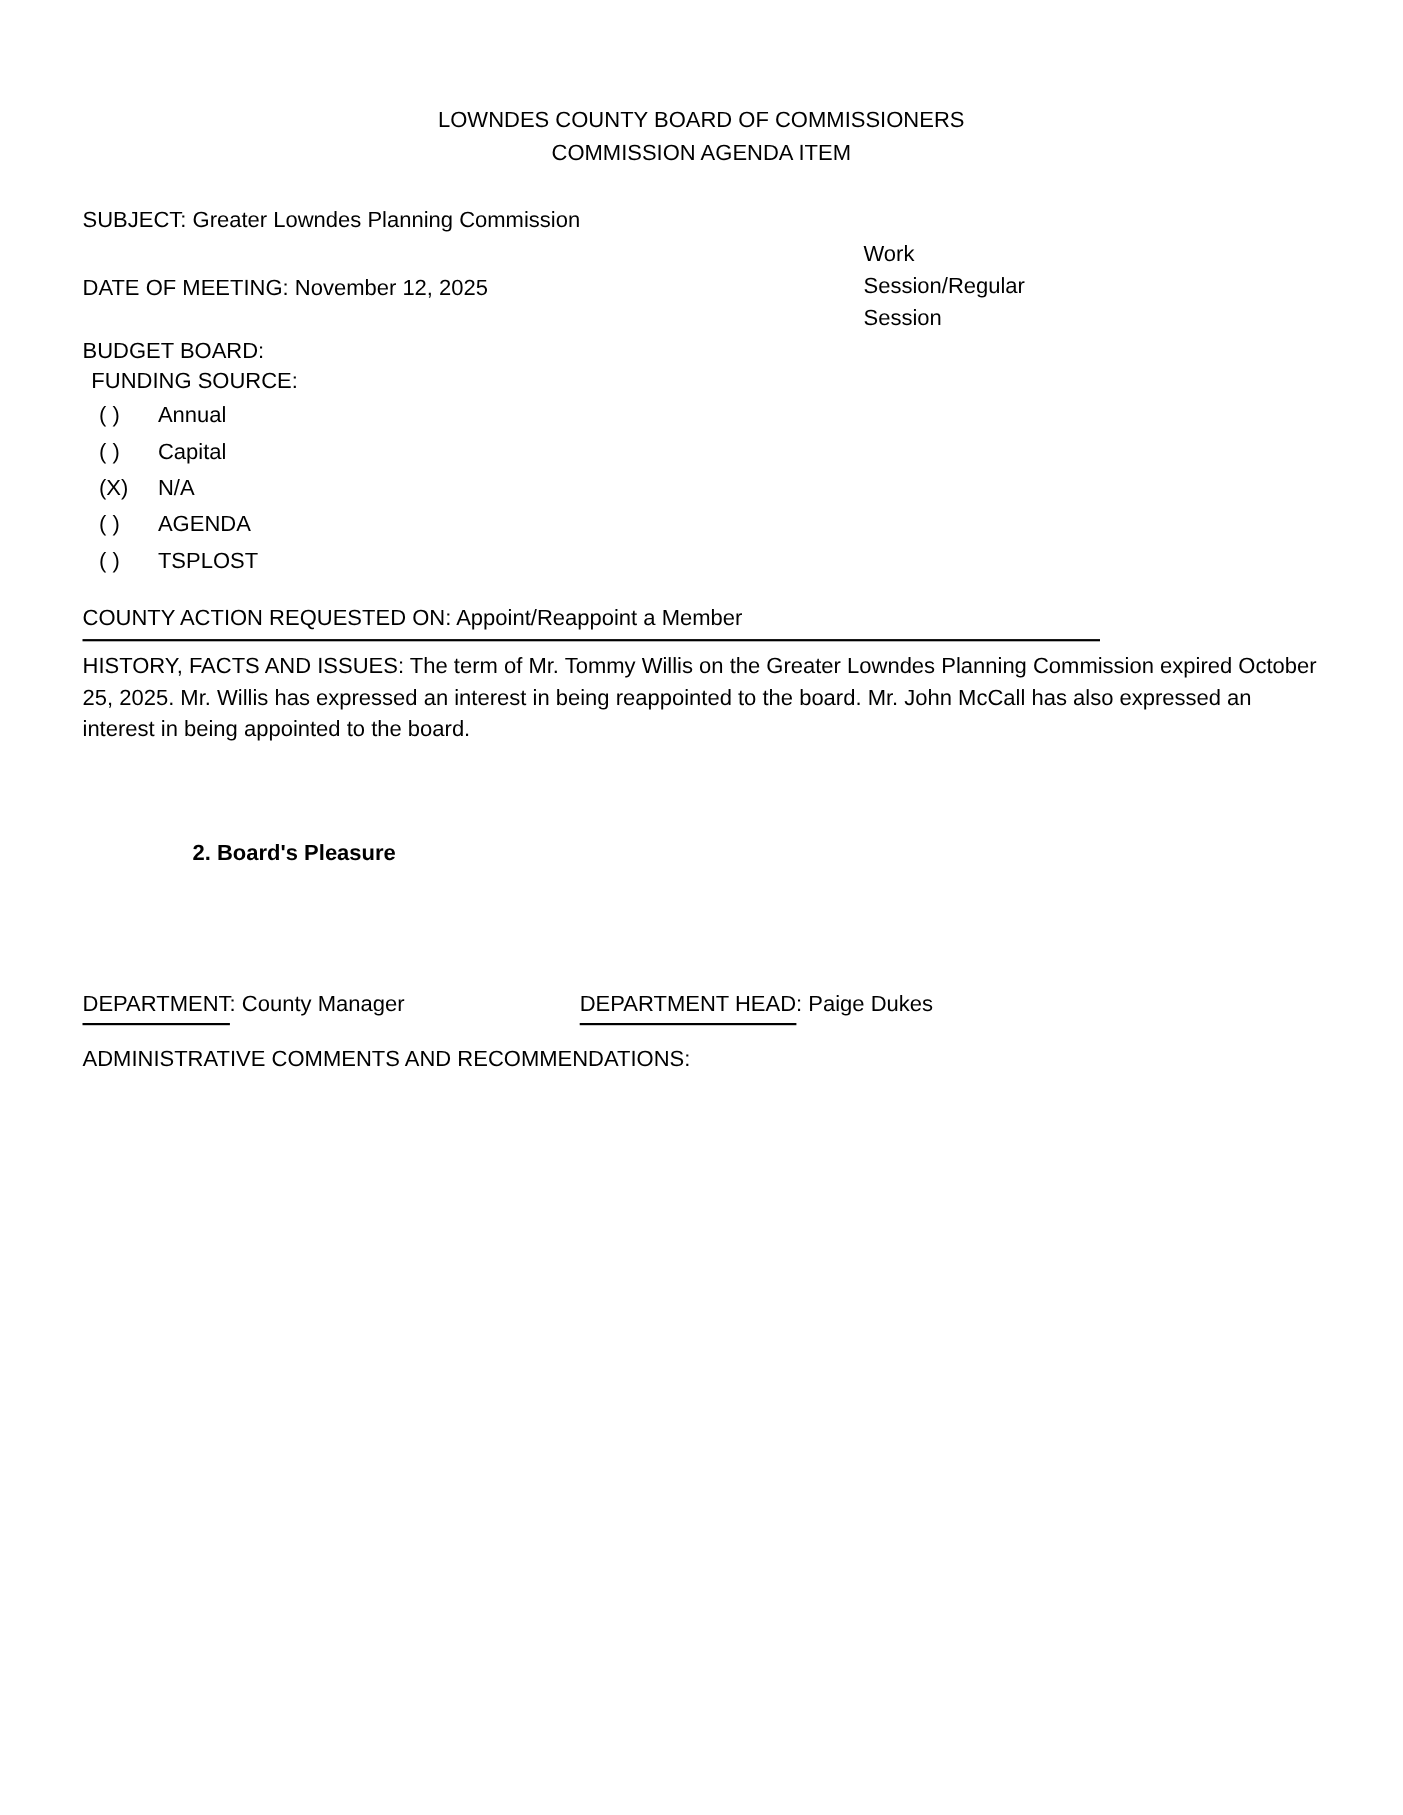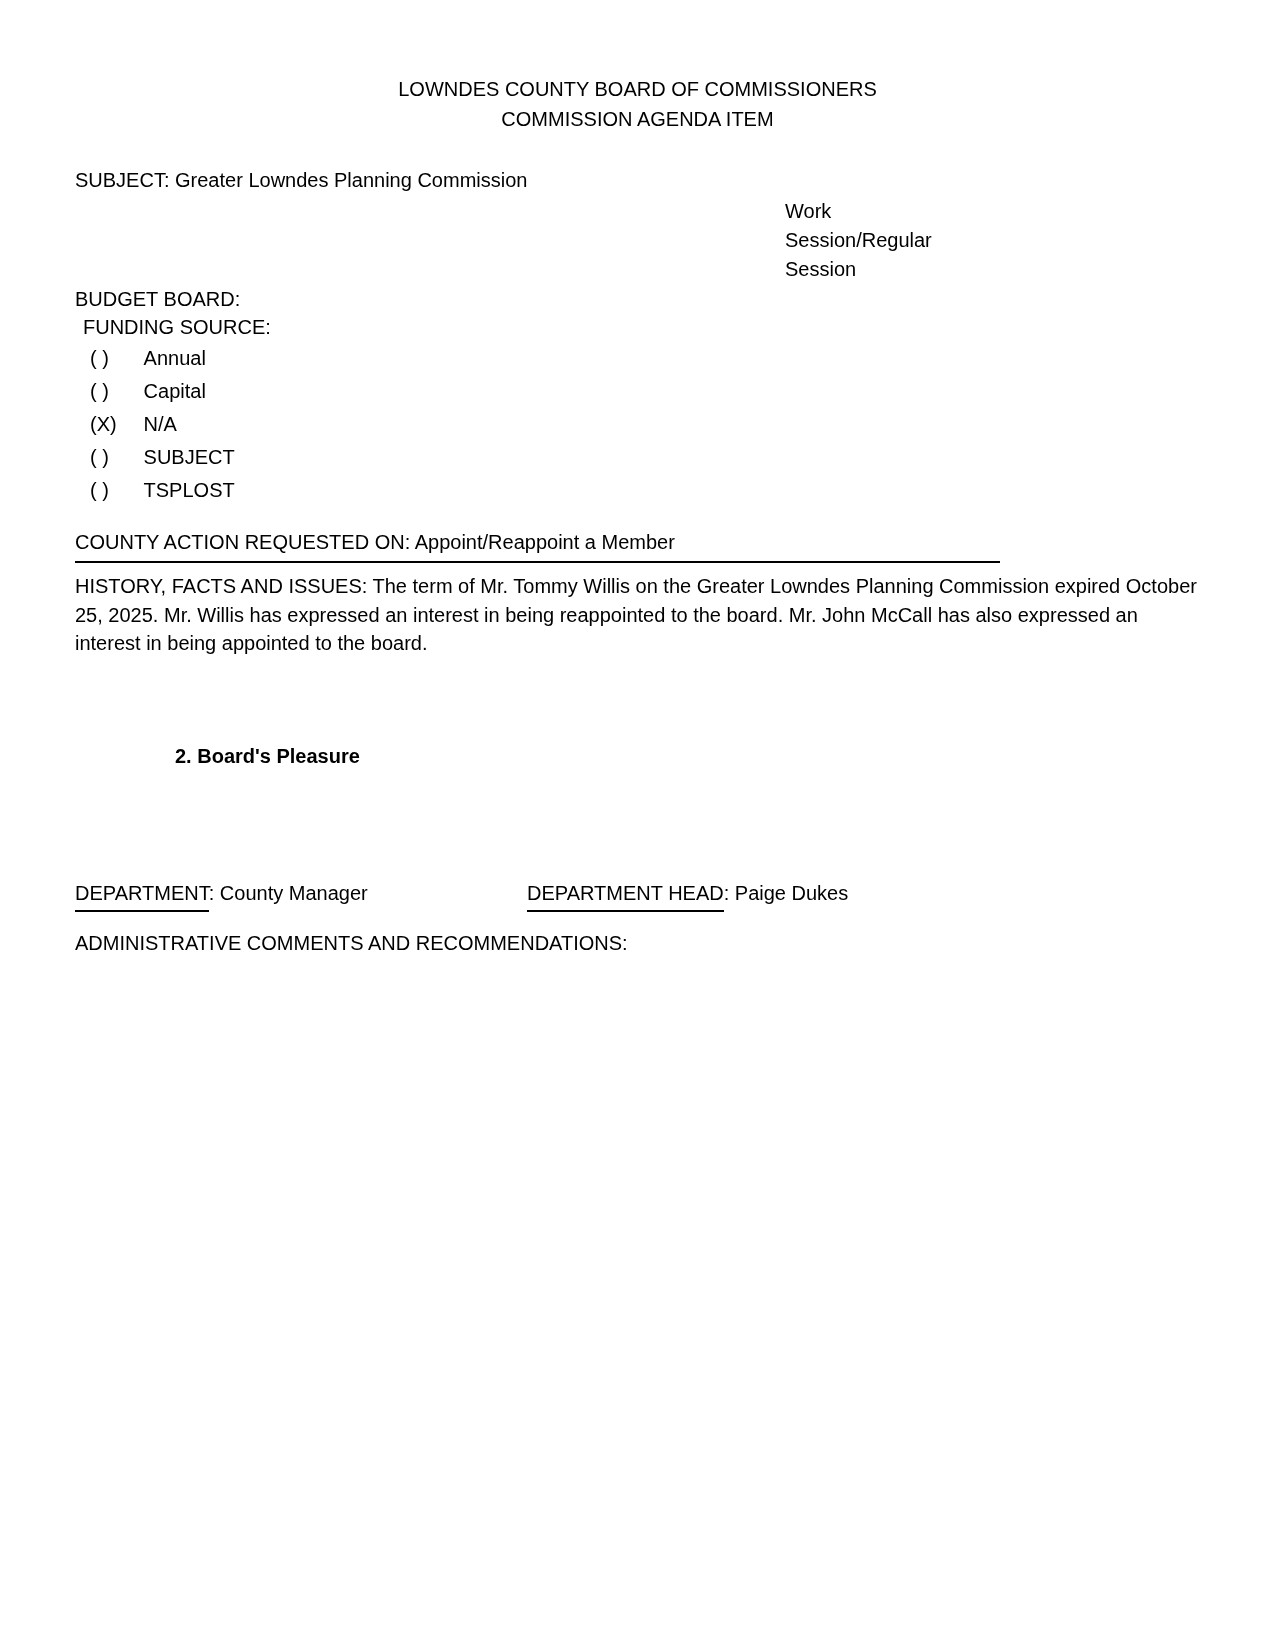--- a/index.html
+++ b/index.html
@@ -7,21 +7,21 @@
     position: relative;
     width: 1275px;
     height: 1650px;
     background: #ffffff;
     color: #000000;
     font-family: "Liberation Sans", sans-serif;
     font-size: 20px;
     line-height: 28px;
     overflow: hidden;
   }
-  .abs { position: absolute; }
+  .abs { position: absolute; margin-top: 20px; }
   .title-block { top:74px; left:0; width:1275px; text-align:center; line-height:30px; }
   .subject-line   { top:166px; left:75px; width:660px; }
   .session-block  { top:197px; left:785px; width:162px; line-height:29px; }
   .date-line      { top:228px; left:75px; width:660px; }
   .budget-line    { top:285px; left:75px; }
   .funding-line   { top:313px; left:83px; }
   .funding-list   { top:344px; left:90px; }
   .funding-row    { line-height:28px; margin-bottom:5px; }
   .funding-row .mark { display:inline-block; width:34px; }
   .funding-row .flabel { margin-left:14px; }
@@ -46,41 +46,45 @@
     <div>COMMISSION AGENDA ITEM</div>
   </div>
 
   <div class="abs session-block">Work Session/Regular Session</div>
 
   <div class="abs subject-line">
     <span>SUBJECT:</span>
     <span>Greater Lowndes Planning Commission</span>
   </div>
 
+  <div class="abs date-line">
+    <span>DATE OF MEETING:</span>
+    <span>November 12, 2025</span>
+  </div>
 
   <div class="abs budget-line">BUDGET BOARD:</div>
 
   <div class="abs funding-line">FUNDING SOURCE:</div>
 
   <div class="abs funding-list">
     <div class="funding-row">
       <span class="mark">( )</span>
       <span class="flabel">Annual</span>
     </div>
     <div class="funding-row">
       <span class="mark">( )</span>
       <span class="flabel">Capital</span>
     </div>
     <div class="funding-row">
       <span class="mark">(X)</span>
       <span class="flabel">N/A</span>
     </div>
     <div class="funding-row">
       <span class="mark">( )</span>
-      <span class="flabel">SUBJECT</span>
+      <span class="flabel">AGENDA</span>
     </div>
     <div class="funding-row">
       <span class="mark">( )</span>
       <span class="flabel">TSPLOST</span>
     </div>
   </div>
 
   <div class="abs county-action">
     <span>COUNTY ACTION REQUESTED ON:</span>
     <span>Appoint/Reappoint a Member</span>

